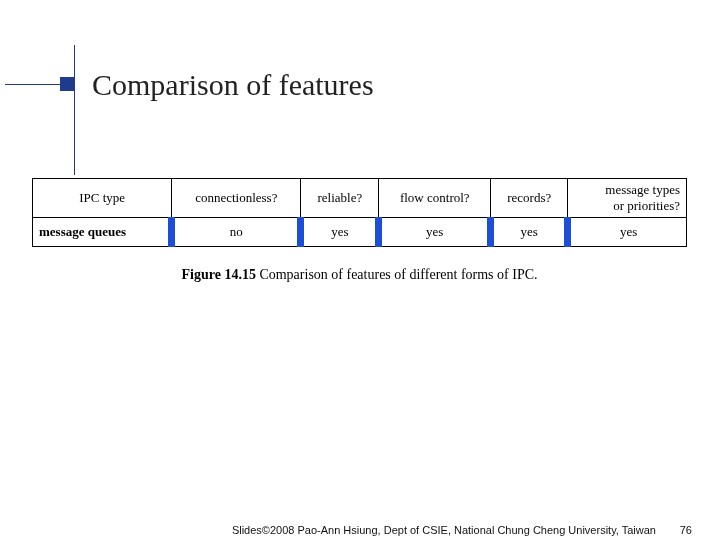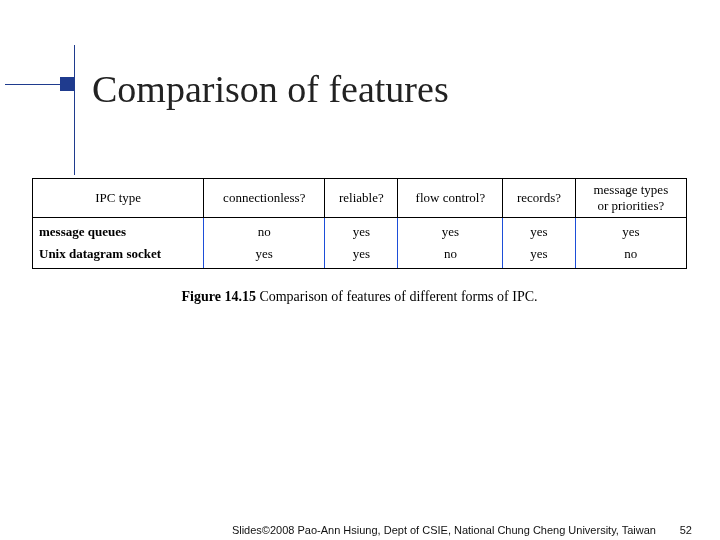--- a/index.html
+++ b/index.html
@@ -1,28 +1,28 @@
 <!DOCTYPE html>
 <html><head>
 <meta charset="utf-8">
 <style>
   html,body{margin:0;padding:0;width:720px;height:540px;background:#fff;font-family:Verdana,Geneva,sans-serif;color:#000;}
   .slide{position:relative;width:720px;height:540px;box-sizing:border-box;}
   .title-wrap{position:absolute;left:60px;top:70px;}
   .accent-box{position:absolute;left:0;top:7px;width:14px;height:14px;background:#1f3b8e;}
   .accent-line-v{position:absolute;left:14px;top:-25px;width:1px;height:130px;background:#1f3b8e;}
   .accent-line-long{position:absolute;left:-55px;top:14px;width:69px;height:1px;background:#1f3b8e;}
-  .title{font-family:'Times New Roman',Times,serif;font-size:38px;font-weight:400;color:#222;margin-left:32px;line-height:1;}
+  .title{font-family:'Times New Roman',Times,serif;font-size:30px;font-weight:400;color:#222;margin-left:32px;line-height:1;}
   .tbl-area{position:absolute;left:32px;top:178px;width:655px;}
   table{border-collapse:collapse;width:100%;font-family:'Palatino Linotype','Book Antiqua',Palatino,serif;}
   th,td{font-size:13px;padding:3px 6px;text-align:center;font-weight:400;}
   th{border-top:1.5px solid #000;border-bottom:1.5px solid #000;border-left:1px solid #000;}
   th:first-child{border-left:1.5px solid #000;}
-  th:last-child{border-right:1.5px solid #000;}
-  td{border-left:1px solid #1d4ed8;}
+  th:last-child{border-right:1.5px solid #000;text-align:right;}
+  td{border-left:7px solid #1d4ed8;}
   td:first-child{text-align:left;border-left:1.5px solid #000;white-space:nowrap;font-weight:700;}
   td:last-child{border-right:1.5px solid #000;}
   tbody tr:first-child td{padding-top:6px;}
   tbody tr:last-child td{border-bottom:1.5px solid #000;padding-bottom:6px;}
   .caption{font-family:'Palatino Linotype','Book Antiqua',Palatino,serif;font-size:14px;text-align:center;margin-top:20px;}
   .footer{position:absolute;bottom:16px;left:0;width:720px;font-size:11px;font-family:Verdana,Geneva,sans-serif;color:#111;}
   .footer-text{position:absolute;left:16px;width:640px;text-align:right;}
   .page-num{position:absolute;right:28px;}
 </style>
 </head>
@@ -50,32 +50,24 @@
       </thead>
       <tbody id="tbody">
           <tr>
             <td>message queues</td>
             <td>no</td>
             <td>yes</td>
             <td>yes</td>
             <td>yes</td>
             <td>yes</td>
           </tr>
-          <tr>
-            <td>Unix datagram socket</td>
-            <td>yes</td>
-            <td>yes</td>
-            <td>no</td>
-            <td>yes</td>
-            <td>no</td>
-          </tr>
         </tbody>
     </table>
     <div class="caption">
       <b>Figure 14.15</b><span>   Comparison of features of different forms of IPC.</span>
     </div>
   </div>
 
   <div class="footer">
     <span class="footer-text">Slides©2008 Pao-Ann Hsiung, Dept of CSIE, National Chung Cheng University, Taiwan</span>
-    <span class="page-num">52</span>
+    <span class="page-num">76</span>
   </div>
 </div>
 
 </body></html>

